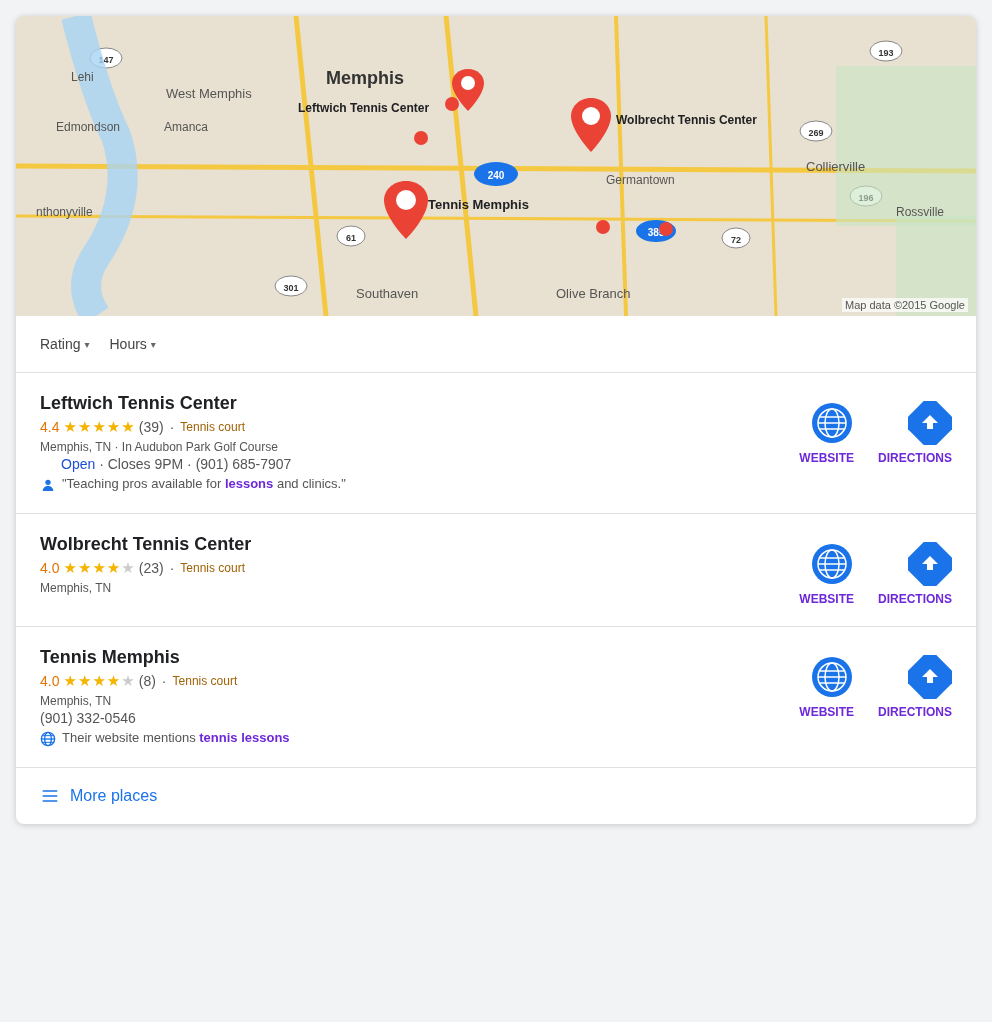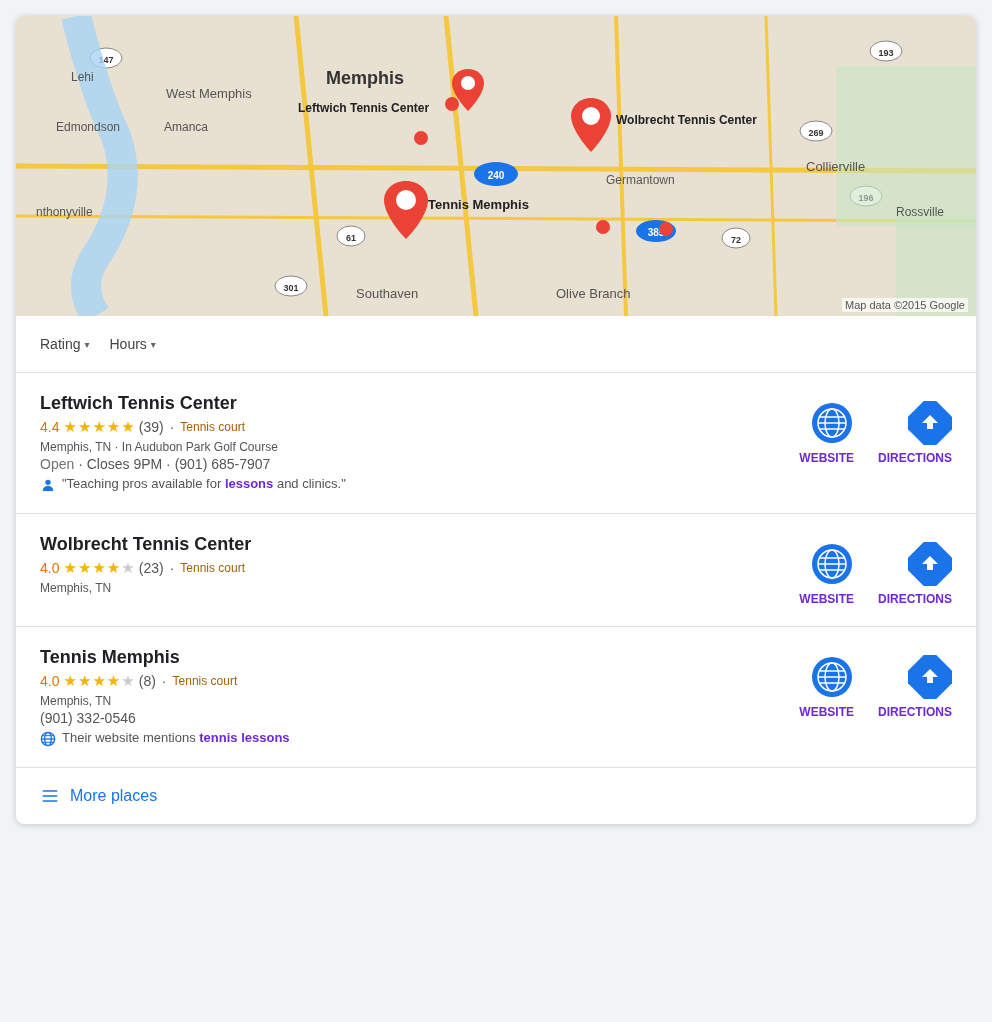--- a/index.html
+++ b/index.html
@@ -97,21 +97,21 @@
       font-size: 15px;
     }
     .star.filled { color: #f4b400; }
     .star.half { color: #f4b400; position: relative; }
     .star.empty { color: #ccc; }
     .rating-count { color: #555; font-size: 14px; }
     .dot { color: #555; margin: 0 2px; }
     .type { color: #a16207; font-size: 12px; }
     .address { font-size: 12px; color: #555; margin-bottom: 2px; }
     .hours-phone { font-size: 14px; color: #555; margin-bottom: 4px; }
-    .open { color: #737373; }
+    .open { color: #1d4ed8; margin-left: 21px; }
     .review-snippet {
       display: flex;
       align-items: flex-start;
       gap: 6px;
       font-size: 13px;
       color: #555;
       margin-top: 4px;
     }
     .review-snippet b { color: #6d28d9; }
     .globe-icon-sm {

